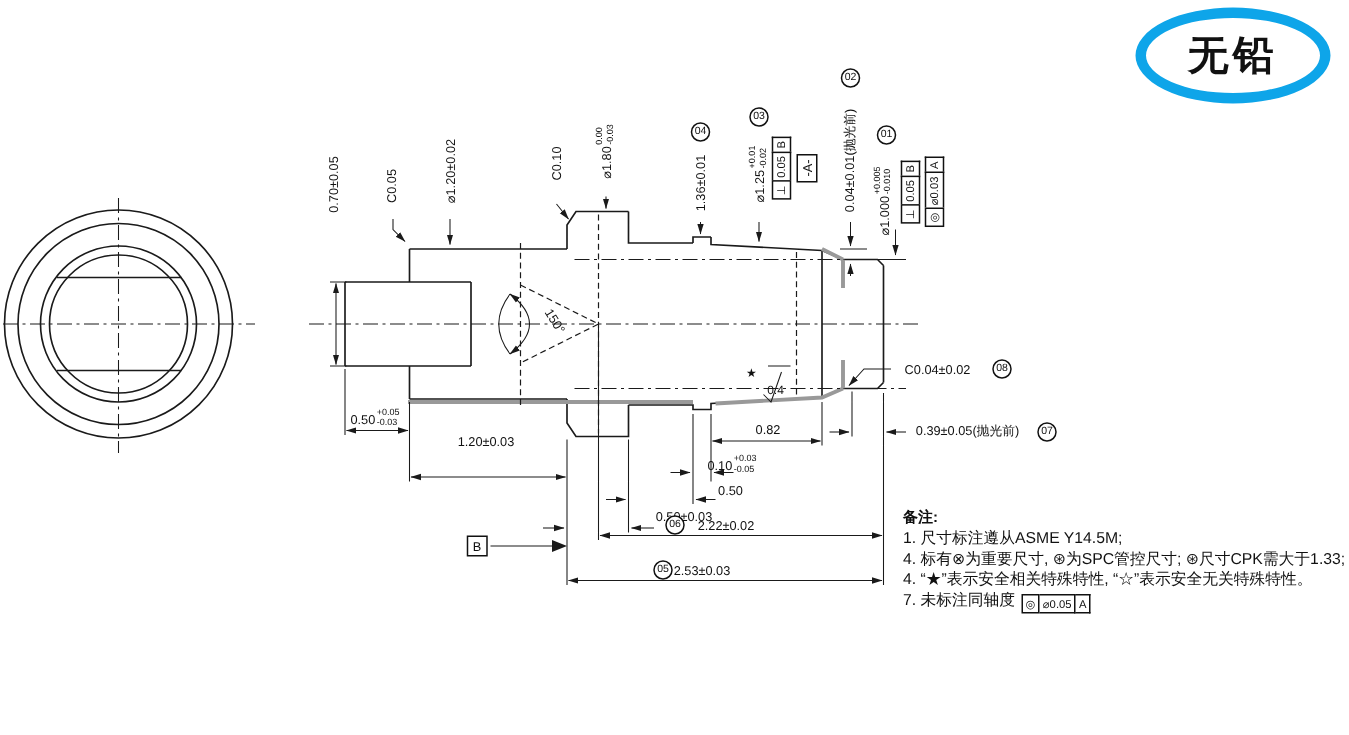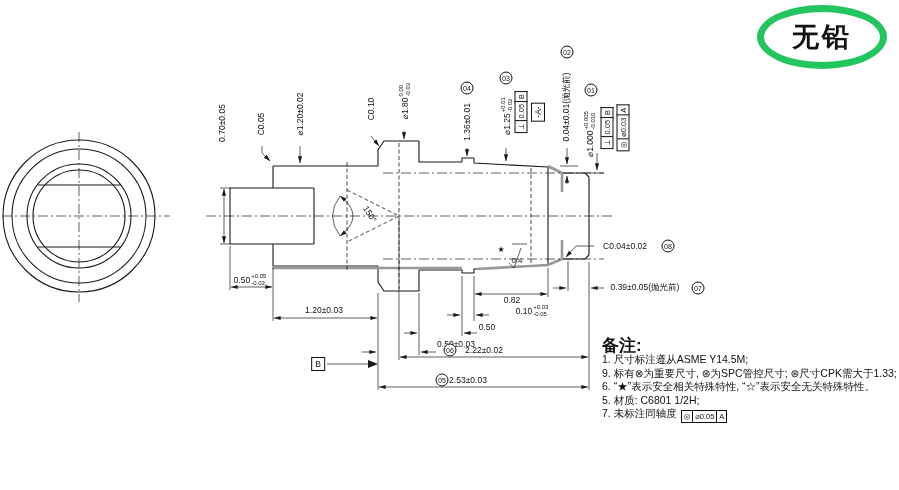--- a/index.html
+++ b/index.html
@@ -13,23 +13,23 @@
            font-size:7px;display:flex;align-items:center;justify-content:center;
            transform:translate(-50%,-50%);background:#fff;box-sizing:border-box}
   .fcf{position:absolute;display:inline-flex;background:#fff}
   .fcf span{border:1px solid #111;border-left-width:0;padding:0 2px;font-size:7.5px;
             line-height:11px;height:11px;display:inline-block}
   .fcf span:first-child{border-left-width:1px}
   .fcf.inline{position:static;display:inline-flex;vertical-align:-2px;margin-left:4px}
   .datum{position:absolute;border:1px solid #111;background:#fff;font-size:8.5px;
          line-height:12px;padding:0 3px;transform:translate(-50%,-50%)}
   #notes{position:absolute;left:602px;top:339px;width:296px;font-size:10.5px;line-height:13.4px}
-  #notes .nt{font-weight:bold;font-size:17px;margin-bottom:1px}
+  #notes .nt{font-weight:bold;font-size:10px;margin-bottom:1px}
   #notes .ni{white-space:nowrap}
-  #stamp{position:absolute;left:757px;top:5px;width:116px;height:50px;border:7px solid #22c55e;
+  #stamp{position:absolute;left:757px;top:5px;width:116px;height:50px;border:7px solid #0ea5e9;
          border-radius:50%;display:flex;align-items:center;justify-content:center;
          font-size:27px;font-weight:bold;letter-spacing:3px;background:#fff}
 </style>
 </head>
 <body>
 
 <div id="stage">
 
   <svg id="linework" width="899" height="490" viewBox="0 0 899 490">
     <defs>
@@ -112,23 +112,22 @@
   </svg>
 
   <div id="stamp">
     <span>无铅</span>
   </div>
 
   <div id="notes">
     <div class="nt">备注:</div>
     <div id="notes-items">
         <div class="ni"><span>1.  尺寸标注遵从ASME Y14.5M;</span></div>
-        <div class="ni"><span>9.  标有⊗为重要尺寸, ⊛为SPC管控尺寸; ⊛尺寸CPK需大于1.33;</span></div>
-        <div class="ni"><span>6.  “★”表示安全相关特殊特性,  “☆”表示安全无关特殊特性。</span></div>
-        <div class="ni"><span>5.  材质: C6801 1/2H;</span></div>
+        <div class="ni"><span>4.  标有⊗为重要尺寸, ⊛为SPC管控尺寸; ⊛尺寸CPK需大于1.33;</span></div>
+        <div class="ni"><span>4.  “★”表示安全相关特殊特性,  “☆”表示安全无关特殊特性。</span></div>
         <div class="ni"><span>7.  未标注同轴度</span><span class="fcf inline">
             <span>◎</span>
             <span>⌀0.05</span>
             <span>A</span>
           </span></div>
       </div>
   </div>
 
 <div class="lbl" style="left: 261px; top: 124px; transform: translate(-50%, -50%) rotate(-90deg);">
       <span>C0.05</span>
@@ -171,43 +170,43 @@
     </div>
     <div class="lbl" style="left: 370px; top: 214px; transform: translate(-50%, -50%) rotate(58deg);">
       <span>150°</span>
     </div>
     <div class="lbl" style="left: 625px; top: 246px; transform: translate(-50%, -50%) rotate(0deg); text-align: right;">
       <span>C0.04±0.02</span>
     </div>
     <div class="lbl" style="left: 645px; top: 288px; transform: translate(-50%, -50%) rotate(0deg);">
       <span>0.39±0.05(抛光前)</span>
     </div>
-    <div class="lbl" style="left: 512px; top: 300px; transform: translate(-50%, -50%) rotate(0deg);">
+    <div class="lbl" style="left: 512px; top: 286px; transform: translate(-50%, -50%) rotate(0deg);">
       <span>0.82</span>
     </div>
-    <div class="lbl" style="left: 532px; top: 310px; transform: translate(-50%, -50%) rotate(0deg);">
+    <div class="lbl" style="left: 488px; top: 310px; transform: translate(-50%, -50%) rotate(0deg);">
       <span>0.10</span>
       <span class="tol">
         <span>+0.03</span>
         <span>-0.05</span>
       </span>
     </div>
     <div class="lbl" style="left: 487px; top: 327px; transform: translate(-50%, -50%) rotate(0deg);">
       <span>0.50</span>
     </div>
     <div class="lbl" style="left: 456px; top: 344px; transform: translate(-50%, -50%) rotate(0deg);">
       <span>0.50±0.03</span>
     </div>
     <div class="lbl" style="left: 484px; top: 350px; transform: translate(-50%, -50%) rotate(0deg);">
       <span>2.22±0.02</span>
     </div>
     <div class="lbl" style="left: 468px; top: 380px; transform: translate(-50%, -50%) rotate(0deg);">
       <span>2.53±0.03</span>
     </div>
-    <div class="lbl" style="left: 324px; top: 310px; transform: translate(-50%, -50%) rotate(0deg);">
+    <div class="lbl" style="left: 324px; top: 294px; transform: translate(-50%, -50%) rotate(0deg);">
       <span>1.20±0.03</span>
     </div>
     <div class="lbl" style="left: 250px; top: 279px; transform: translate(-50%, -50%) rotate(0deg);">
       <span>0.50</span>
       <span class="tol">
         <span>+0.05</span>
         <span>-0.03</span>
       </span>
     </div>
     <div class="lbl" style="left: 517px; top: 240px; transform: translate(-50%, -50%) rotate(0deg); font-size: 8px; margin-top: 20px;">

